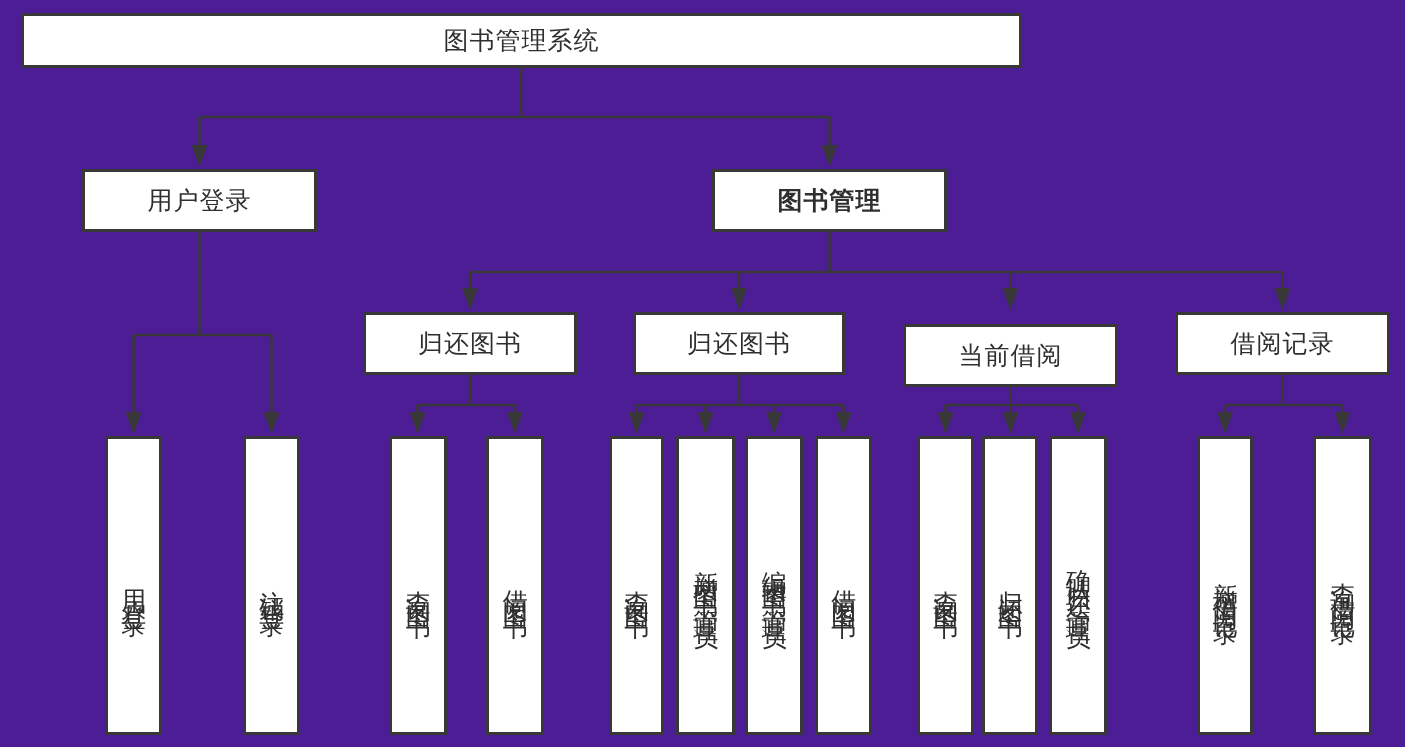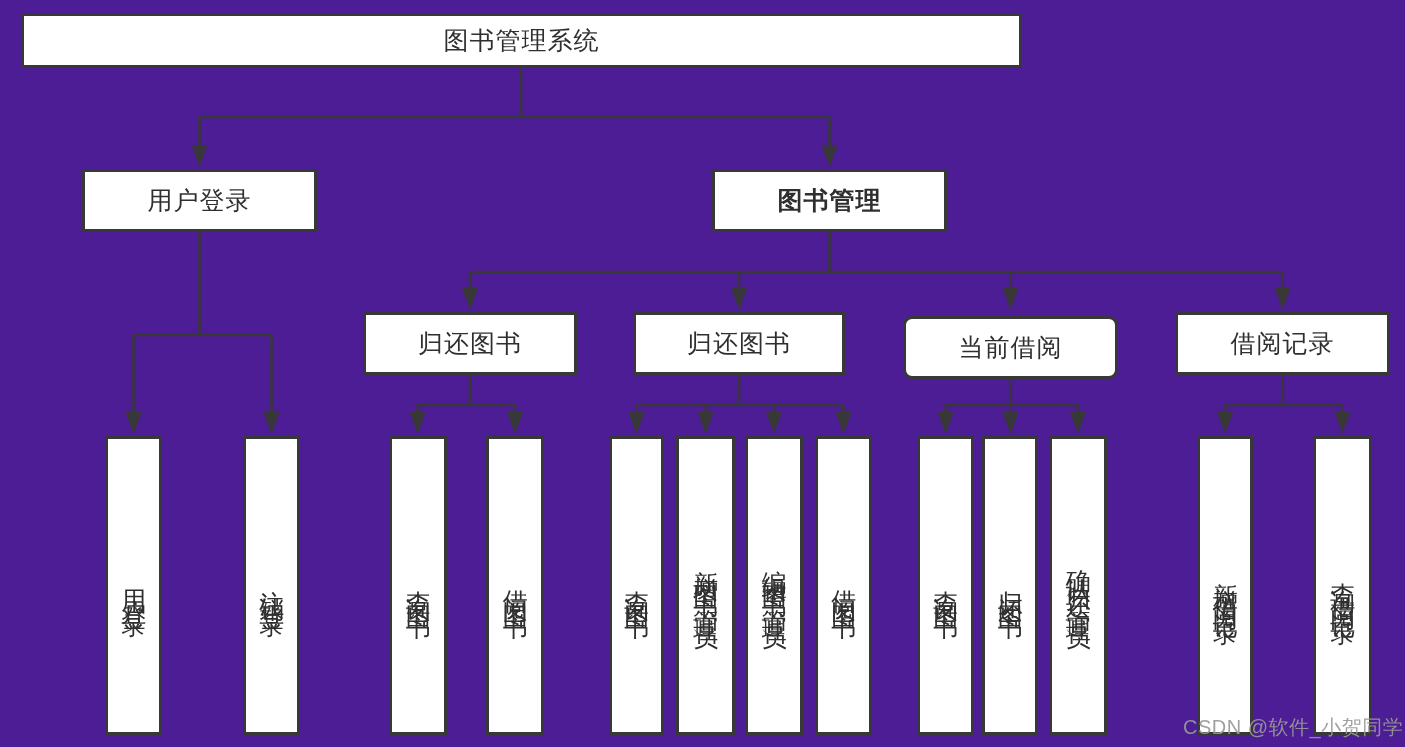--- a/index.html
+++ b/index.html
@@ -112,21 +112,21 @@
   <div class="node" style="left:712px; top:169px; width:235px; height:63px;font-weight:bold;">
     <span>图书管理</span>
   </div>
 
   <div class="node" style="left:363px; top:312px; width:214px; height:63px;">
     <span>归还图书</span>
   </div>
   <div class="node" style="left:633px; top:312px; width:212px; height:63px;">
     <span>归还图书</span>
   </div>
-  <div class="node" style="left:903px; top:316px; width:215px; height:63px;border-radius:9px;">
+  <div class="node" style="left:903px; top:324px; width:215px; height:63px;">
     <span>当前借阅</span>
   </div>
   <div class="node" style="left:1175px; top:312px; width:215px; height:63px;">
     <span>借阅记录</span>
   </div>
 
   <div class="node vert" style="left:105px; top:436px; width:57px; height:299px;">
     <span>用户登录</span>
   </div>
   <div class="node vert" style="left:243px; top:436px; width:57px; height:299px;">
@@ -163,15 +163,14 @@
     <span>确认归还（管理员）</span>
   </div>
 
   <div class="node vert" style="left:1197px; top:436px; width:56px; height:299px;">
     <span>新增借阅记录</span>
   </div>
   <div class="node vert" style="left:1313px; top:436px; width:59px; height:299px;">
     <span>查询借阅记录</span>
   </div>
 
-  <div id="watermark">CSDN @软件_小贺同学</div>
 
 </div>
 
 </body></html>

